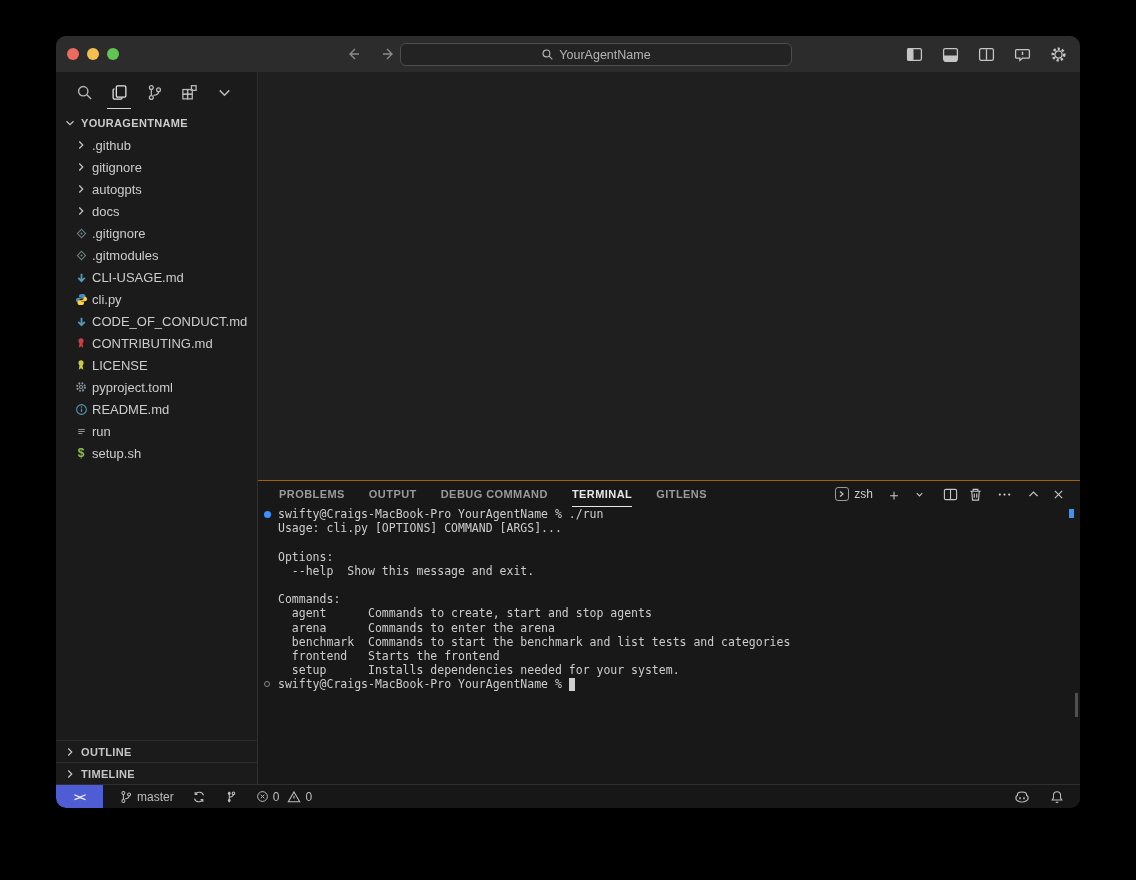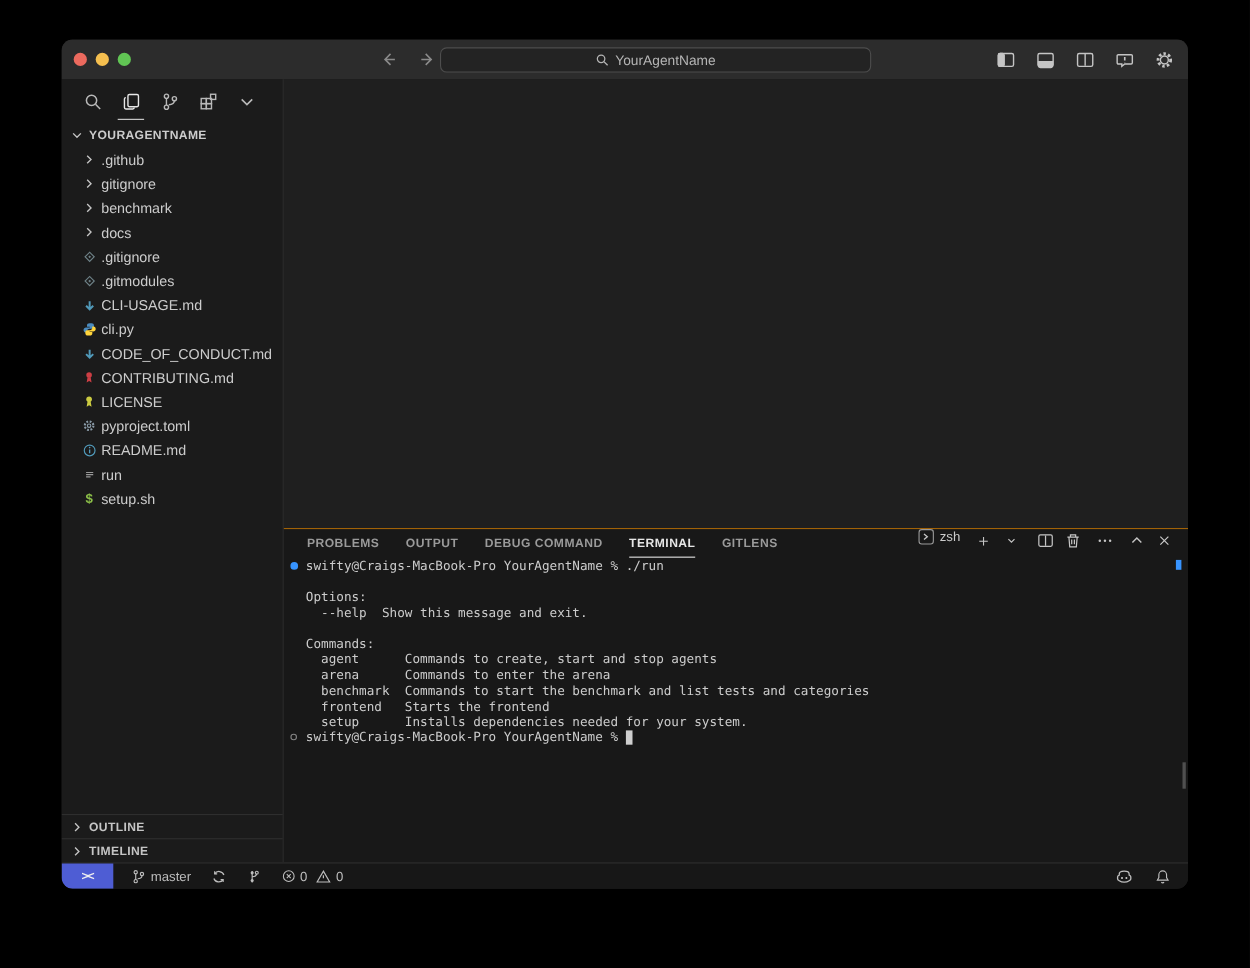--- a/index.html
+++ b/index.html
@@ -47,21 +47,21 @@
 
   .editor { position:absolute; left:202px; top:0; right:0; height:408px; background:#1f1f1f; }
 
   
   .panel { position:absolute; left:202px; top:408px; right:0; bottom:0; background:#181818; border-top:1px solid #a16207; }
   .panel-tabs { position:absolute; left:0; top:0; right:0; height:26px; display:flex; align-items:center;
                 padding-left:21px; gap:24px; }
   .ptab { font-size:11px; font-weight:bold; letter-spacing:.04em; color:#9a9a9a; height:100%;
           display:flex; align-items:center; cursor:pointer; }
   .ptab.active { color:#e7e7e7; border-bottom:1px solid #e7e7e7; }
-  .panel-actions { position:absolute; right:14px; top:0; height:26px; display:flex; align-items:flex-start; gap:9px; color:#c5c5c5; }
+  .panel-actions { position:absolute; right:14px; top:0; height:26px; display:flex; align-items:center; gap:9px; color:#c5c5c5; }
   .pa { display:flex; align-items:center; justify-content:center; min-width:16px; height:20px; }
   .shell-chip { display:flex; align-items:center; gap:5px; font-size:12px; color:#cccccc; margin-right:4px; }
   .shell-box { width:14px; height:14px; border:1px solid #9a9a9a; border-radius:3px;
                display:flex; align-items:center; justify-content:center; }
   .glyph { font-size:15px; line-height:1; }
 
   .term { position:absolute; left:0; top:26px; right:0; bottom:0;
           font-family:"DejaVu Sans Mono", monospace; font-size:11.5px; line-height:14.2px; color:#cccccc; }
   .tline { position:relative; padding-left:20px; white-space:pre; height:14.2px; }
   .deco { position:absolute; left:6px; top:3.5px; width:7px; height:7px; border-radius:50%; }
@@ -206,21 +206,21 @@
               </svg>
             </span>
             <span class="t-label">gitignore</span>
           </div>
           <div class="trow">
             <span class="t-ic">
               <svg width="14" height="14" viewBox="0 0 16 16" style="display:block">
                 <path d="m6 4 4 4-4 4" fill="none" stroke="#c5c5c5" stroke-width="1.4"></path>
               </svg>
             </span>
-            <span class="t-label">benchmark</span>
+            <span class="t-label">autogpts</span>
           </div>
           <div class="trow">
             <span class="t-ic">
               <svg width="14" height="14" viewBox="0 0 16 16" style="display:block">
                 <path d="m6 4 4 4-4 4" fill="none" stroke="#c5c5c5" stroke-width="1.4"></path>
               </svg>
             </span>
             <span class="t-label">docs</span>
           </div>
           <div class="trow">
@@ -385,20 +385,21 @@
         <span class="pa">
           <svg class="ico" width="13" height="13" viewBox="0 0 16 16" fill="none" stroke="#c5c5c5" stroke-width="1.4">
               <path d="m3.5 3.5 9 9M12.5 3.5l-9 9"></path>
             </svg>
         </span>
       </div>
       <div class="term" id="term">
         <div class="term-mark"></div>
         <div class="term-scroll"></div>
       <div class="tline"><span class="deco filled"></span><span>swifty@Craigs-MacBook-Pro YourAgentName % ./run</span></div>
+          <div class="tline"><span>Usage: cli.py [OPTIONS] COMMAND [ARGS]...</span></div>
           <div class="tline"><span></span></div>
           <div class="tline"><span>Options:</span></div>
           <div class="tline"><span>  --help  Show this message and exit.</span></div>
           <div class="tline"><span></span></div>
           <div class="tline"><span>Commands:</span></div>
           <div class="tline"><span>  agent      Commands to create, start and stop agents</span></div>
           <div class="tline"><span>  arena      Commands to enter the arena</span></div>
           <div class="tline"><span>  benchmark  Commands to start the benchmark and list tests and categories</span></div>
           <div class="tline"><span>  frontend   Starts the frontend</span></div>
           <div class="tline"><span>  setup      Installs dependencies needed for your system.</span></div>

